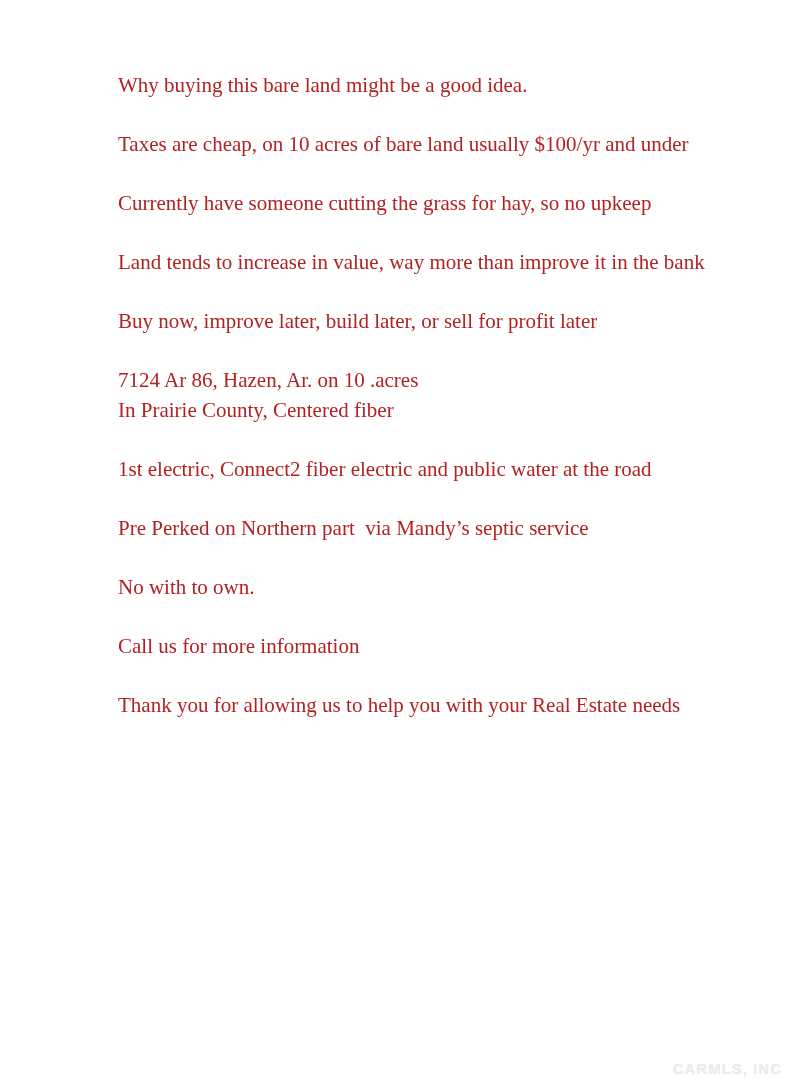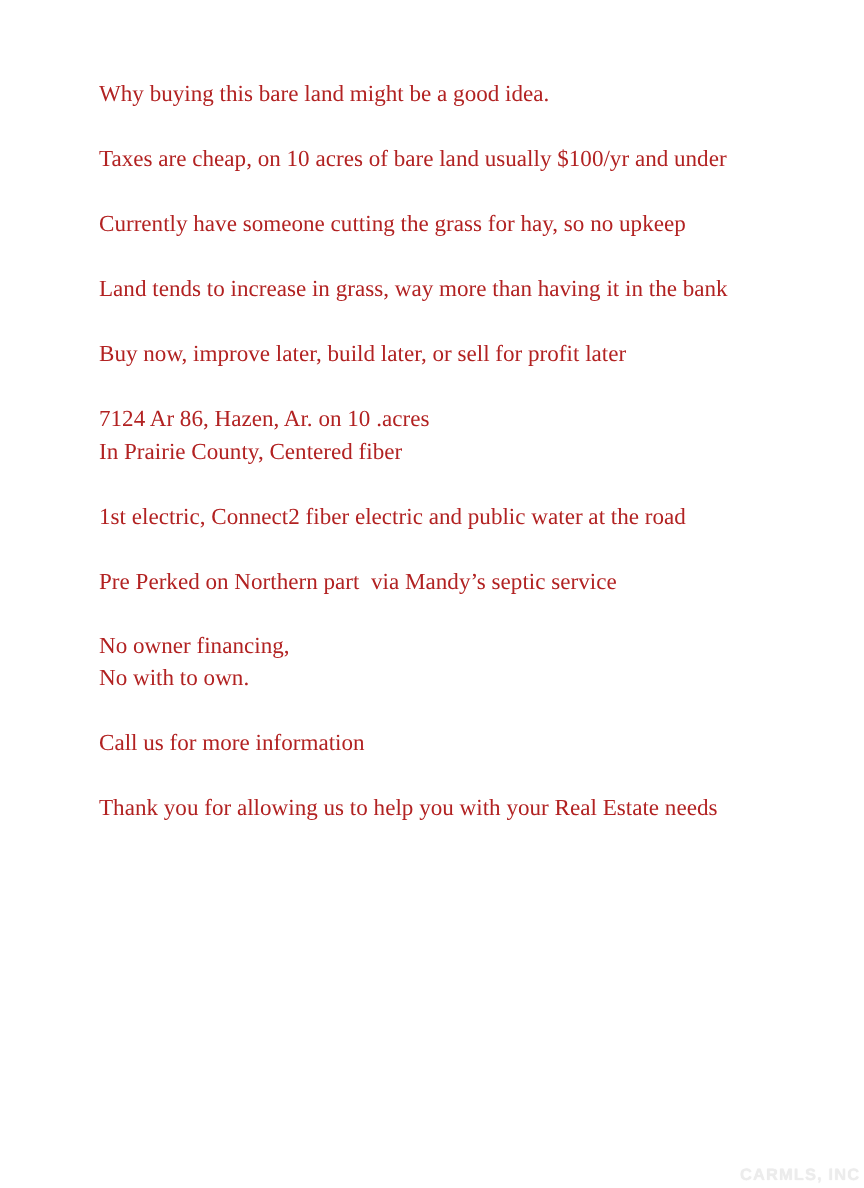--- a/index.html
+++ b/index.html
@@ -27,20 +27,21 @@
   .para {
     margin: 0 0 29.5px 0;
   }
   .para.extra-gap {
     margin-top: 29.5px;
     font-family: Liberation Serif, serif;
   }
   .line {
     display: block;
     white-space: pre;
+    margin-left: 28px;
   }
   .watermark {
     position: absolute;
     right: 3px;
     bottom: 3px;
     font-family: "Liberation Sans", sans-serif;
     font-weight: 700;
     font-size: 15px;
     letter-spacing: 1px;
     color: #ececec;
@@ -56,37 +57,36 @@
       <p class="para">
         <span class="line">Why buying this bare land might be a good idea.</span>
       </p>
       <p class="para">
         <span class="line">Taxes are cheap, on 10 acres of bare land usually $100/yr and under</span>
       </p>
       <p class="para">
         <span class="line">Currently have someone cutting the grass for hay, so no upkeep</span>
       </p>
       <p class="para">
-        <span class="line">Land tends to increase in grass, way more than having it in the bank</span>
+        <span class="line">Land tends to increase in value, way more than improve it in the bank</span>
       </p>
       <p class="para">
         <span class="line">Buy now, improve later, build later, or sell for profit later</span>
       </p>
       <p class="para">
         <span class="line">7124 Ar 86, Hazen, Ar. on 10 .acres</span>
         <span class="line">In Prairie County, Centered fiber</span>
       </p>
       <p class="para">
         <span class="line">1st electric, Connect2 fiber electric and public water at the road</span>
       </p>
       <p class="para">
         <span class="line">Pre Perked on Northern part  via Mandy’s septic service</span>
       </p>
       <p class="para">
-        <span class="line">No owner financing,</span>
         <span class="line">No with to own.</span>
       </p>
       <p class="para extra-gap">
         <span class="line">Call us for more information</span>
       </p>
       <p class="para">
         <span class="line">Thank you for allowing us to help you with your Real Estate needs</span>
       </p>
     </div>
   <div class="watermark">CARMLS, INC</div>

